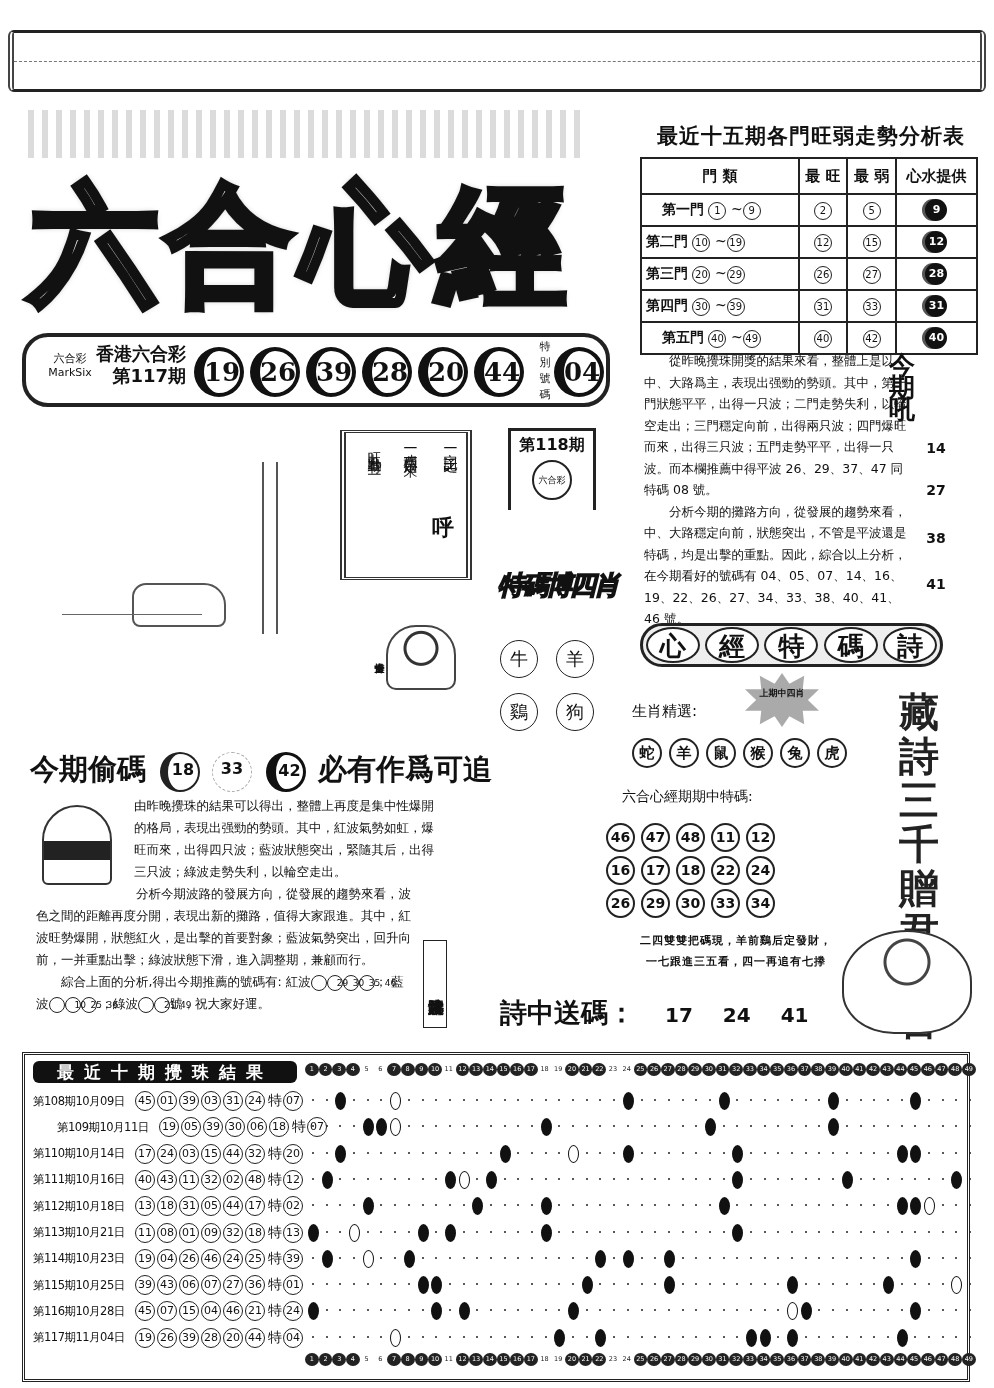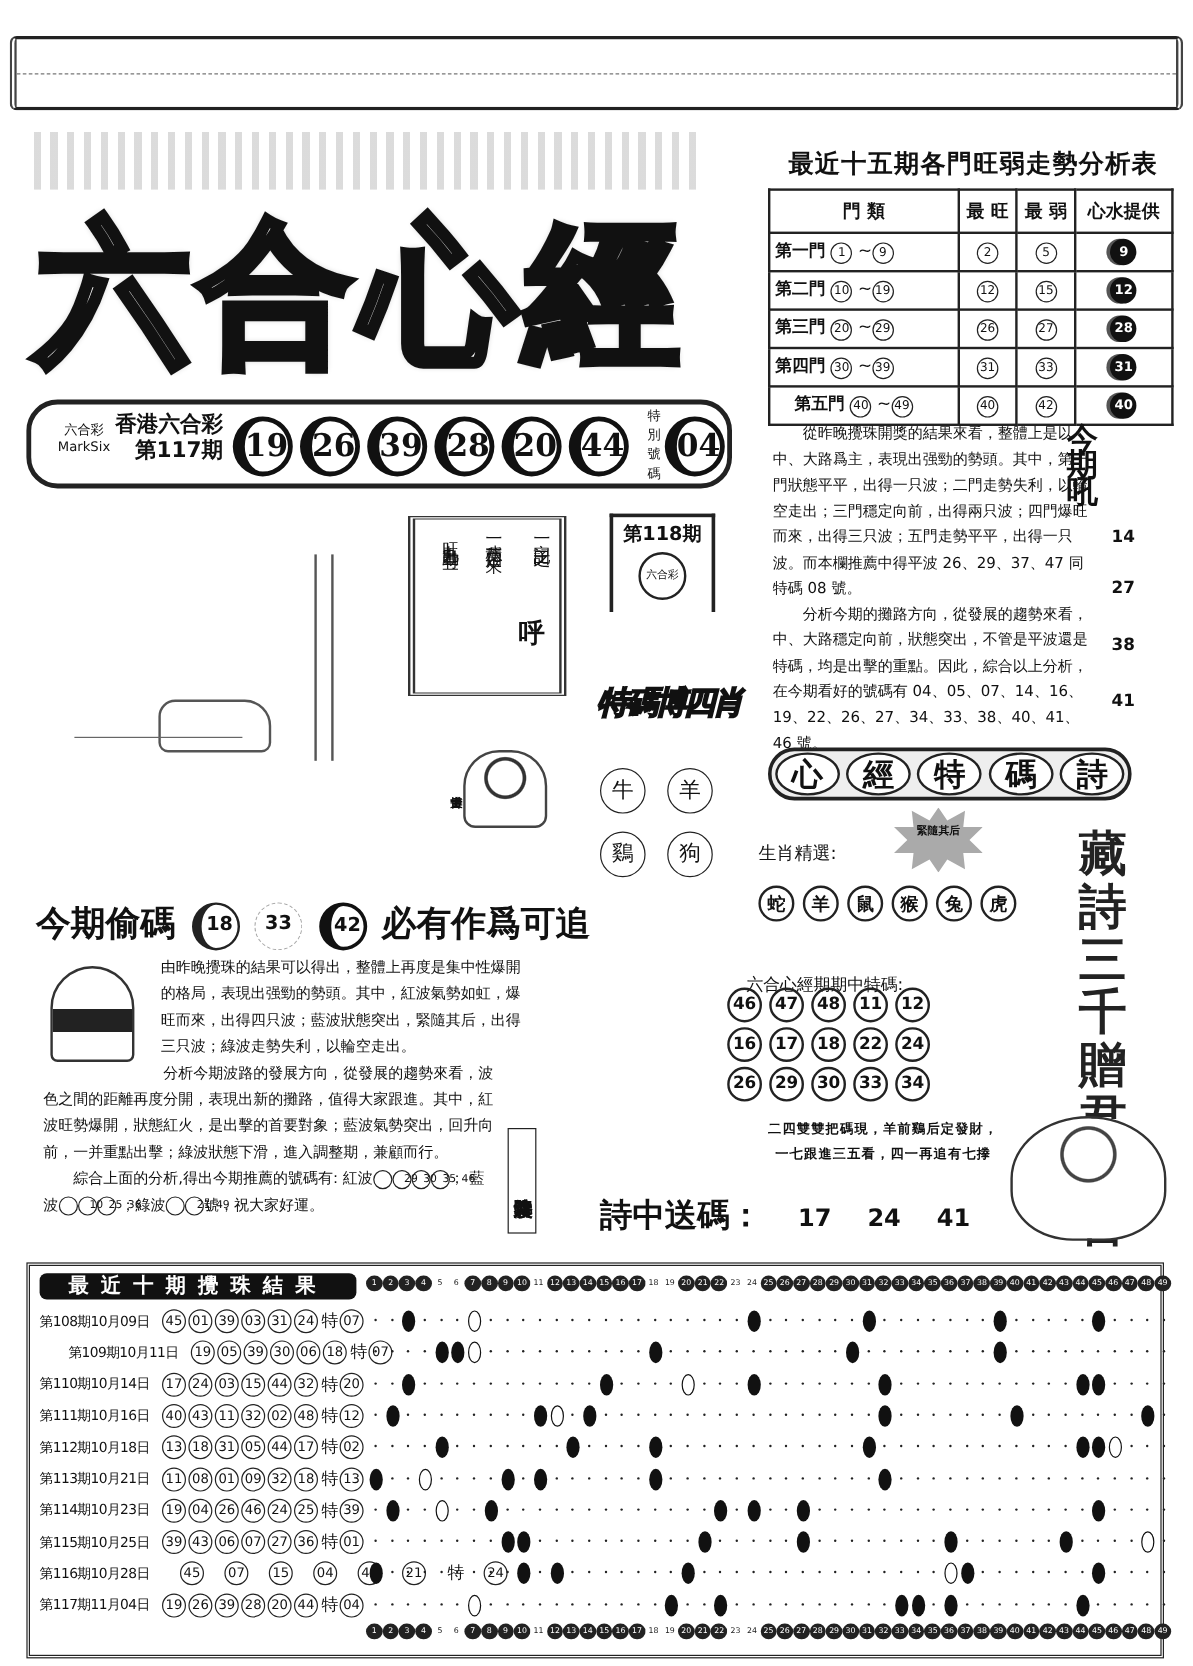--- a/index.html
+++ b/index.html
@@ -52,21 +52,21 @@
 .steal-text .ind{padding-left:98px}
 .bo{left:423px;top:940px;width:24px;height:88px;border:1px solid #222;font-size:16px;font-weight:bold;line-height:20px;text-align:center;padding-top:4px;writing-mode:vertical-rl}
 .sc{display:inline-block;width:16px;height:16px;border:1px solid #222;border-radius:50%;font-size:9px;line-height:14px;text-align:center;vertical-align:middle}
 
 .poem-title{left:640px;top:623px;width:303px;height:44px;display:flex;justify-content:space-around;align-items:center;border:3px solid #222;border-radius:22px;background:#eee}
 .poem-title span{font-family:"DejaVu Serif",serif;font-size:26px;font-weight:bold;width:54px;height:36px;border:2px solid #222;border-radius:50%;text-align:center;line-height:34px;background:#fff}
 .star{left:745px;top:673px;width:74px;height:54px;background:#aaa;clip-path:polygon(50% 0,60% 20%,80% 5%,78% 30%,100% 30%,85% 50%,100% 70%,78% 70%,80% 95%,60% 80%,50% 100%,40% 80%,20% 95%,22% 70%,0 70%,15% 50%,0 30%,22% 30%,20% 5%,40% 20%);font-size:9px;font-weight:bold;text-align:center;padding-top:14px;line-height:12px}
 .zodpick{left:632px;top:702px;font-size:15px}
 .zrow{left:632px;top:738px;display:flex;gap:7px}
 .zrow div{width:30px;height:30px;border:2px solid #222;border-radius:50%;text-align:center;font-weight:bold;font-size:15px;line-height:26px}
-.hitlbl{left:622px;top:812px;font-size:14px}
+.hitlbl{left:622px;top:788px;font-size:14px}
 .hitgrid{left:606px;top:823px;display:grid;grid-template-columns:repeat(5,30px);gap:4px 5px}
 .hitgrid div{width:29px;height:29px;border:2px solid #222;border-radius:50%;text-align:center;font-weight:bold;font-size:14px;line-height:25px}
 .verse{left:606px;top:930px;width:260px;font-size:11px;line-height:21px;font-weight:bold;text-align:center;letter-spacing:1px}
 .send{left:500px;top:995px;font-weight:bold;font-size:27px;font-family:"DejaVu Sans",sans-serif}
 .send .n{display:inline-block;margin-left:30px;font-size:20px}
 .hidden-poem{left:884px;top:690px;width:70px;font-family:"DejaVu Serif",serif;font-weight:bold;font-size:40px;line-height:44px;text-align:center;color:#222}
 .scholar{left:842px;top:930px;width:130px;height:104px;border-radius:50% 50% 40% 40%;border:2px solid #333;background:radial-gradient(circle at 50% 30%,#fff 0 20px,#444 21px 23px,#fff 24px)}
 
 .draw{left:22px;top:1052px;width:948px;height:330px;border:3px double #222}
 .draw-title{position:absolute;left:8px;top:6px;width:264px;height:22px;background:#111;color:#fff;font-weight:bold;font-size:17px;letter-spacing:10px;text-align:center;line-height:22px;border-radius:6px}
@@ -111,21 +111,21 @@
 <div class="abs tbl-title">最近十五期各門旺弱走勢分析表</div>
 <table class="doors">
   <tbody>
       <tr>
     <th>門 類</th>
     <th>最 旺</th>
     <th>最 弱</th>
     <th>心水提供</th>
   </tr>
   <tr>
-    <td style="text-align:left;padding-left:4px"><b>第一門</b> <span class="c">1</span> ~<span class="c">9</span></td>
+    <td style="text-align:left;padding-left:20px"><b>第一門</b> <span class="c">1</span> ~<span class="c">9</span></td>
     <td><span class="c">2</span></td>
     <td><span class="c">5</span></td>
     <td><span class="cb">9</span></td>
   </tr>
   <tr>
     <td style="text-align:left;padding-left:4px"><b>第二門</b> <span class="c">10</span> ~<span class="c">19</span></td>
     <td><span class="c">12</span></td>
     <td><span class="c">15</span></td>
     <td><span class="cb">12</span></td>
   </tr>
@@ -200,21 +200,21 @@
 </div>
 <div class="abs bo">波路錦囊</div>
 
 <div class="abs poem-title">
   <span>心</span>
     <span>經</span>
     <span>特</span>
     <span>碼</span>
     <span>詩</span>
 </div>
-<div class="abs star">緊隨其后</div>
+<div class="abs star">上期中四肖</div>
 <div class="abs zodpick">生肖精選:</div>
 <div class="abs zrow">
   <div>蛇</div>
     <div>羊</div>
     <div>鼠</div>
     <div>猴</div>
     <div>兔</div>
     <div>虎</div>
 </div>
 <div class="abs hitlbl">六合心經期期中特碼:</div>
@@ -788,21 +788,21 @@
         <span></span>
         <span></span>
         <span class="f"></span>
         <span></span>
         <span></span>
         <span></span>
         <span></span>
         <span class="o"></span>
         <span></span>
       </div>
-      <div class="drow" style="top: 244.4px; gap: 15px;">
+      <div class="drow" style="top: 244.4px;">
         <span class="lbl">第116期10月28日</span>
         <span class="b">45</span>
         <span class="b">07</span>
         <span class="b">15</span>
         <span class="b">04</span>
         <span class="b">46</span>
         <span class="b">21</span>
         <span class="te2">特</span>
         <span class="b">24</span>
       </div>

